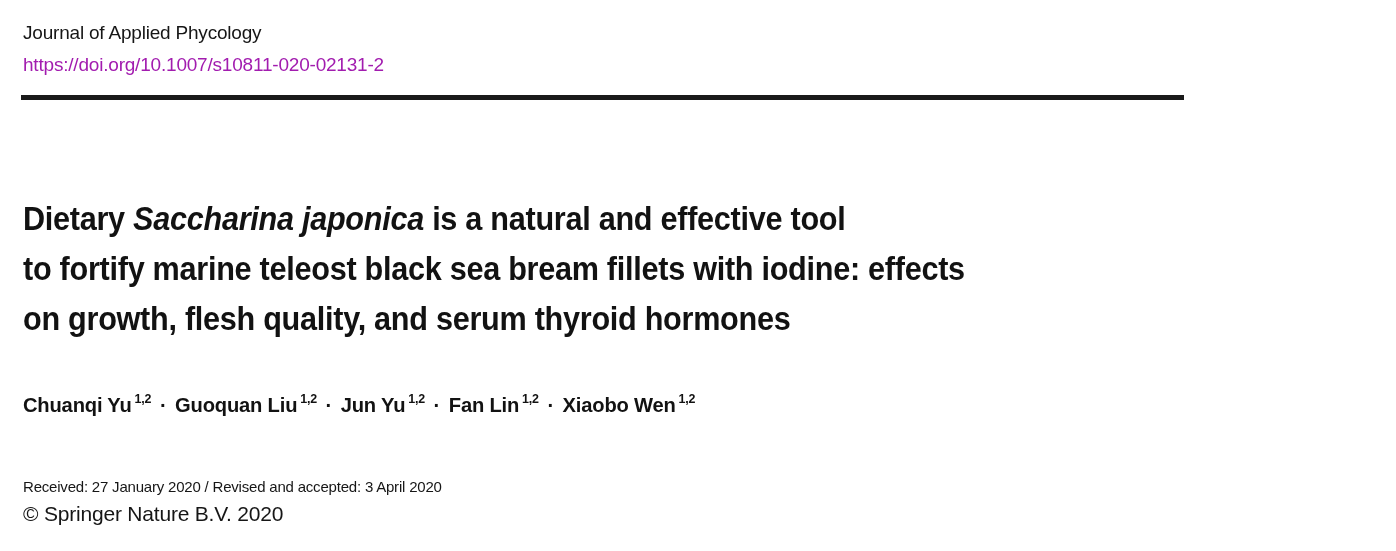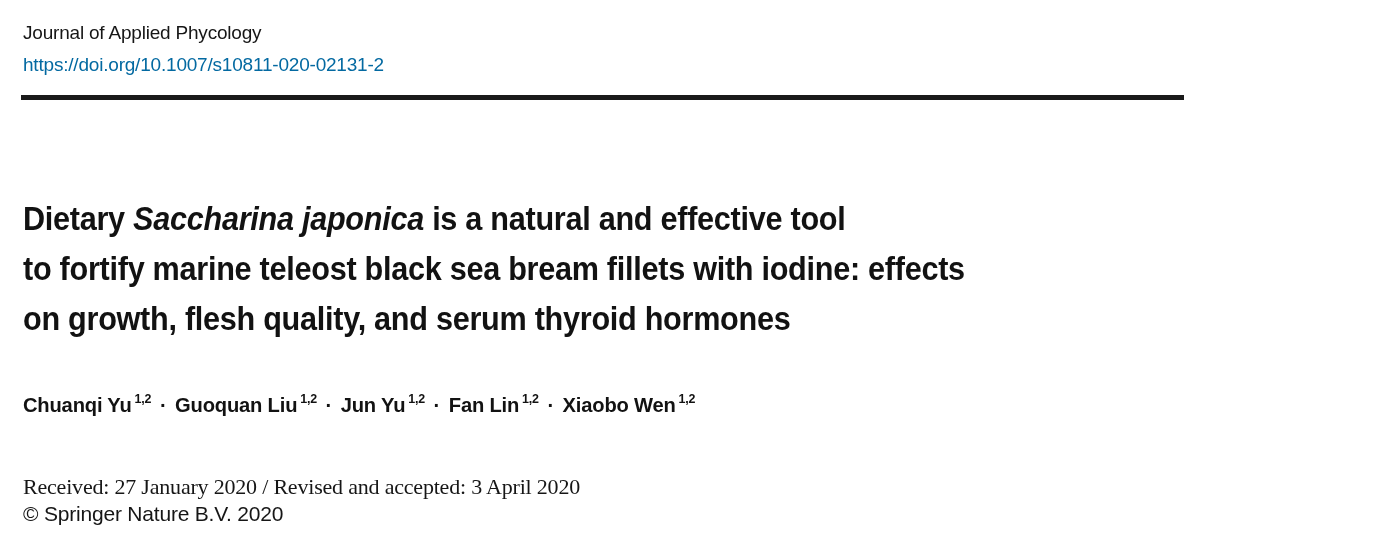--- a/index.html
+++ b/index.html
@@ -26,21 +26,21 @@
     white-space: nowrap;
   }
   .doi-line {
     position: absolute;
     left: 23px;
     top: 53px;
     font-size: 19px;
     line-height: 24px;
     letter-spacing: -0.2px;
     white-space: nowrap;
-    color: #0369a1;
+    color: #a21caf;
     text-decoration: none;
   }
   .top-rule {
     position: absolute;
     left: 21px;
     top: 95px;
     width: 1362px;
     height: 5px;
     background: #1a1a1a;
   }
@@ -81,25 +81,24 @@
   }
   .authors-line .author-sep {
     display: inline-block;
     margin: 0 9px;
     font-weight: bold;
   }
   .received-line {
     position: absolute;
     left: 23px;
     top: 474px;
-    font-size: 22px;
+    font-size: 15px;
     line-height: 25px;
     letter-spacing: -0.2px;
     white-space: nowrap;
-    font-family: Liberation Serif, serif;
   }
   .copyright-line {
     position: absolute;
     left: 23px;
     top: 501px;
     font-size: 21px;
     line-height: 25px;
     letter-spacing: -0.2px;
     white-space: nowrap;
   }

